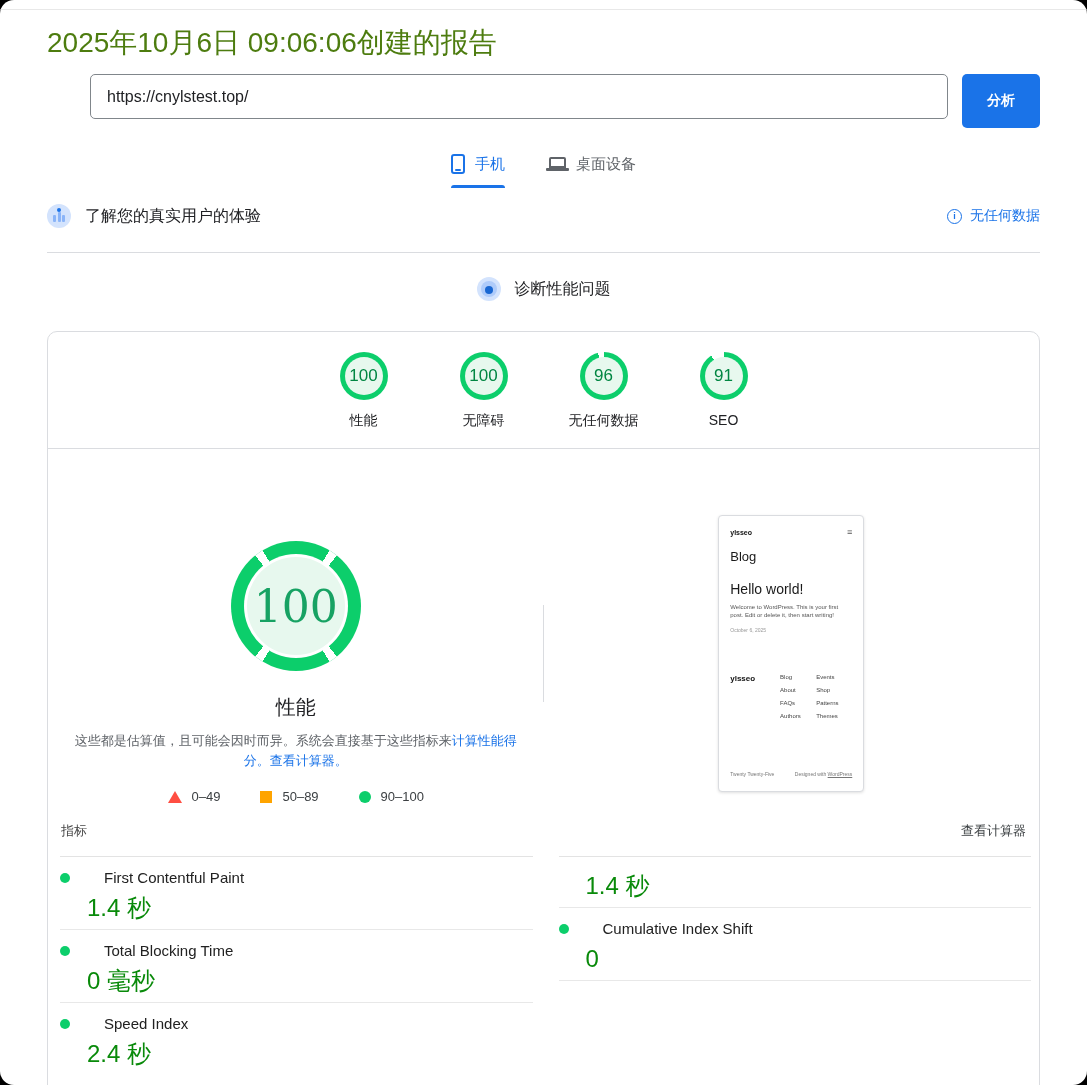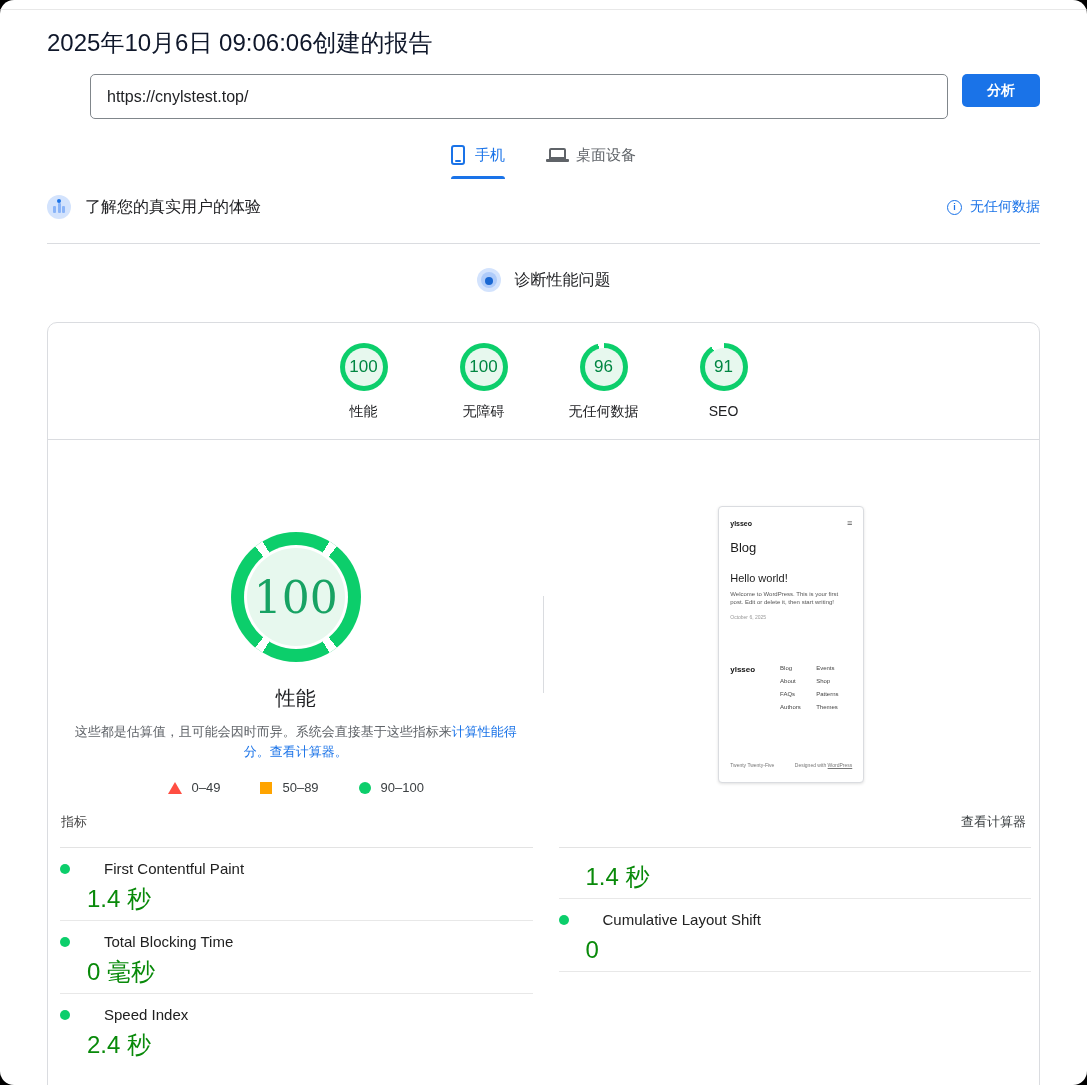--- a/index.html
+++ b/index.html
@@ -3,25 +3,25 @@
 <meta charset="utf-8">
 <style>
   * { margin:0; padding:0; box-sizing:border-box; }
   html,body { width:1087px; height:1085px; }
   body { background:#000; font-family:"Liberation Sans", sans-serif; }
   .window { position:absolute; inset:0; background:#fff; border-radius:14px; overflow:hidden; }
   .topstrip { height:10px; border-bottom:1px solid #e8e8e8; }
   .content { padding:0 47px; }
 
   
-  .page-title { margin-top:18px; font-size:24px; font-weight:400; color:#0f172a; line-height:30px; }
+  .page-title { margin-top:18px; font-size:28px; font-weight:400; color:#4d7c0f; line-height:30px; }
   .url-row { margin-top:16px; display:flex; gap:14px;margin-left:43px; }
   .url-input { flex:1; height:45px; border:1px solid #80868b; border-radius:5px; padding:0 16px;
                font-size:16px; color:#202124; font-family:"Liberation Sans", sans-serif; outline:none; }
-  .analyze-btn { width:78px; height:33px; background:#1a73e8; color:#fff; border:none; border-radius:5px;
+  .analyze-btn { width:78px; height:54px; background:#1a73e8; color:#fff; border:none; border-radius:5px;
                  font-size:14px; font-weight:700; cursor:pointer; font-family:"Liberation Sans", sans-serif; }
 
   
   .tabs { margin-top:26px; display:flex; justify-content:center; gap:44px; }
   .tab { position:relative; display:flex; align-items:center; gap:10px; padding-bottom:14px;
          font-size:15px; font-weight:500; color:#5f6368; cursor:pointer; }
   .tab.active { color:#1a73e8; }
   .tab-underline { position:absolute; left:0; right:0; bottom:0; height:3px; background:#1a73e8; border-radius:3px 3px 0 0; }
   .phone-icon { width:14px; height:20px; border:2px solid #1a73e8; border-radius:3px; position:relative; }
   .phone-icon::after { content:""; position:absolute; left:50%; transform:translateX(-50%); bottom:1px;
@@ -85,21 +85,21 @@
   .marker-sq { width:12px; height:12px; background:#ffa400; }
   .marker-dot { width:12px; height:12px; border-radius:50%; background:#0cce6b; }
 
   
   .thumb { margin-top:66px; width:146px; height:277px; border:1px solid #dadce0; border-radius:4px;
            box-shadow:0 1px 3px rgba(0,0,0,.12); background:#fff; padding:12px 11px; position:relative; overflow:hidden; }
   .thumb-head { display:flex; justify-content:space-between; align-items:center; }
   .thumb-brand { font-size:7px; font-weight:700; color:#111; }
   .menu-glyph { font-size:9px; color:#555; line-height:8px; }
   .thumb-blog { margin-top:13px; font-size:13px; color:#1a1a1a; }
-  .thumb-post { margin-top:17px; font-size:11px; color:#1a1a1a; }
+  .thumb-post { margin-top:17px; font-size:14px; color:#1a1a1a; }
   .thumb-excerpt { margin-top:6px; font-size:6px; line-height:8px; color:#555; }
   .thumb-date { margin-top:8px; font-size:5px; color:#999; }
   .thumb-footer { position:absolute; left:11px; right:11px; top:158px; display:flex; }
   .thumb-fbrand { font-size:8px; font-weight:700; color:#111; width:58px; }
   .fcol { display:flex; flex-direction:column; gap:7px; font-size:6px; color:#444; width:42px; }
   .thumb-bottom { position:absolute; left:11px; right:11px; bottom:14px; display:flex; justify-content:space-between; font-size:5px; color:#777; }
   .wp-underline { text-decoration:underline; }
 
   
   .metrics-head { display:flex; justify-content:space-between; padding:18px 13px 0 13px; font-size:13px; color:#464646; }
@@ -302,21 +302,21 @@
             <div class="metric-value">2.4 秒</div>
           </div>
         </div>
         <div class="mcol">
           <div class="metric-row">
             <div class="metric-value">1.4 秒</div>
           </div>
           <div class="metric-row">
             <div class="metric-top">
               <span class="metric-dot"></span>
-              <span class="metric-name">Cumulative Layout Shift</span>
+              <span class="metric-name">Cumulative Index Shift</span>
             </div>
             <div class="metric-value">0</div>
           </div>
         </div>
       </div>
 
     </div>
   </div>
 </div>
 

